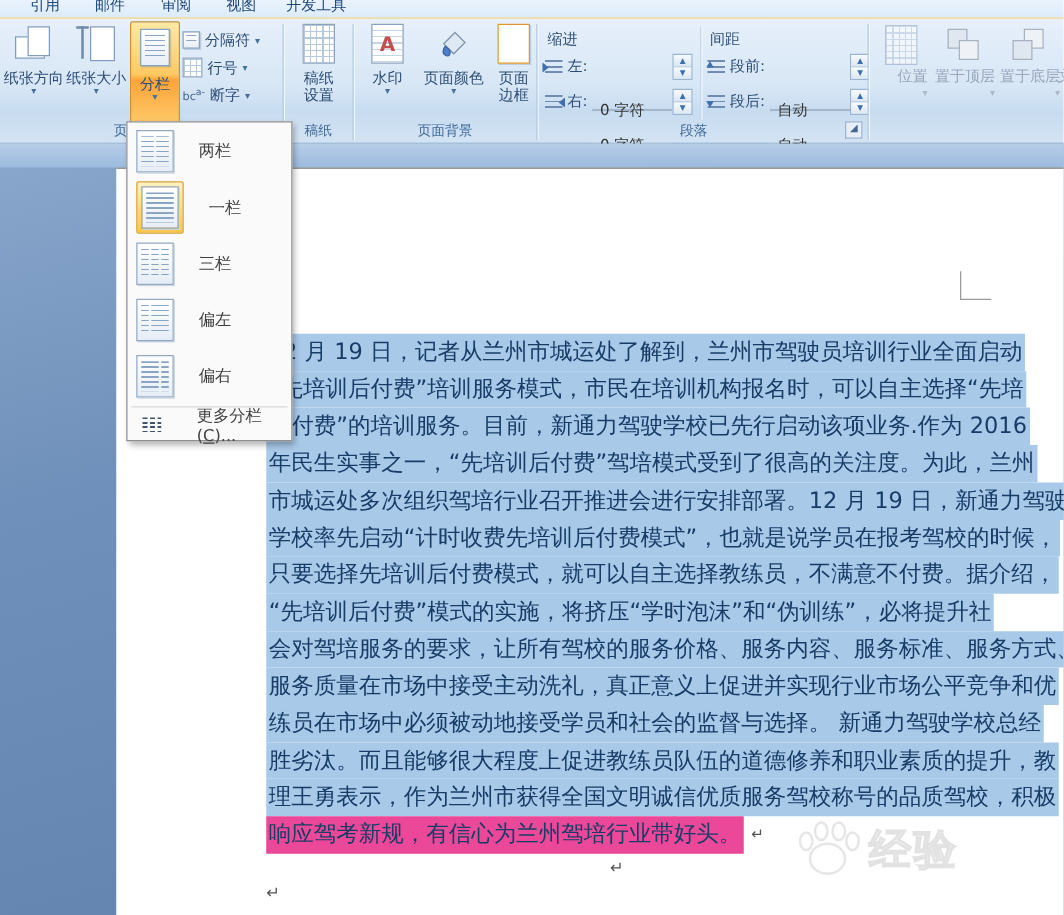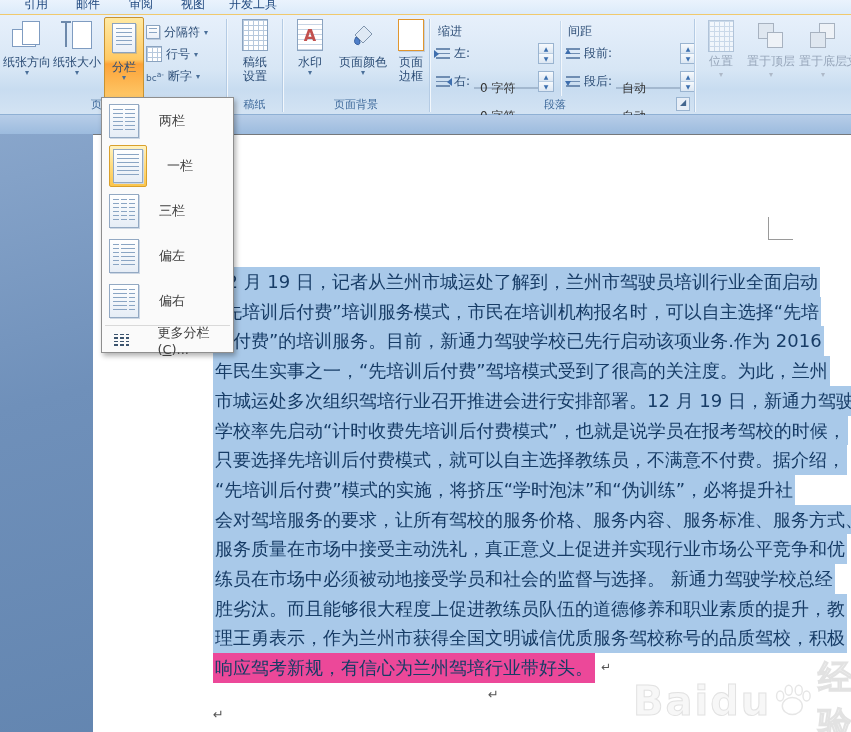--- a/index.html
+++ b/index.html
@@ -61,21 +61,21 @@
                 font-size:12px;color:#333;display:flex;align-items:center;padding-left:5px;margin-top:44px;}
   .spinner{width:14px;display:flex;flex-direction:column;border:1px solid #9ab4d0;}
   .spinner div{flex:1;display:flex;align-items:center;justify-content:center;
                background:linear-gradient(#f7fafd,#dce7f3);font-size:6px;color:#3b6fae;}
   .spinner div:first-child{border-bottom:1px solid #b9cde2;}
   .seclabel{position:absolute;font-size:12px;color:#2c4d76;}
   .launcher{position:absolute;width:12px;height:12px;border:1px solid #9ab4d0;background:#e7eef7;
             font-size:8px;color:#44668e;line-height:10px;text-align:center;}
 
   
-  .disbtn{position:absolute;top:4px;text-align:center;color:#97a6ba;font-size:12px;}
+  .disbtn{position:absolute;top:4px;text-align:right;color:#97a6ba;font-size:12px;}
   .disbtn .car{font-size:8px;color:#aeb9c8;}
   .sq{position:absolute;width:14px;height:14px;background:#dfe7f0;border:1px solid #a7b2c0;}
 
   
   .docarea{position:absolute;top:115px;left:0;width:851px;height:617px;
            background:linear-gradient(165deg,#8aa7cc 0%,#6f90ba 35%,#5d80ab 100%);}
   .docband{position:absolute;top:0;left:0;width:851px;height:19px;background:linear-gradient(#b7cde8,#9cbbde);}
   .page{position:absolute;left:93px;top:19px;width:758px;height:598px;background:#fff;border-top:1px solid #75787b;}
   .cropmark{position:absolute;left:675px;top:82px;width:24px;height:22px;
             border-left:1px solid #9a9a9a;border-bottom:1px solid #9a9a9a;}
@@ -315,21 +315,20 @@
           <span class="hl">响应驾考新规，有信心为兰州驾培行业带好头。</span>
           <span class="pmark">↵</span>
         </div>
       </div>
 
       <span class="pilcrow" style="left:395px;top:552px">↵</span>
       <span class="pilcrow" style="left:120px;top:572px">↵</span>
 
       <div class="wm">
         <div class="row1">
-          <span>Baidu</span>
           <svg width="54" height="50" viewBox="0 0 54 50" style="margin:0 2px">
             <g fill="none" stroke="#e6e6e6" stroke-width="2">
               <ellipse cx="27" cy="32" rx="14" ry="12"></ellipse>
               <ellipse cx="10" cy="18" rx="5" ry="7"></ellipse>
               <ellipse cx="22" cy="10" rx="5" ry="7"></ellipse>
               <ellipse cx="36" cy="10" rx="5" ry="7"></ellipse>
               <ellipse cx="47" cy="18" rx="5" ry="7"></ellipse>
             </g>
           </svg>
           <span class="cn">经验</span>

